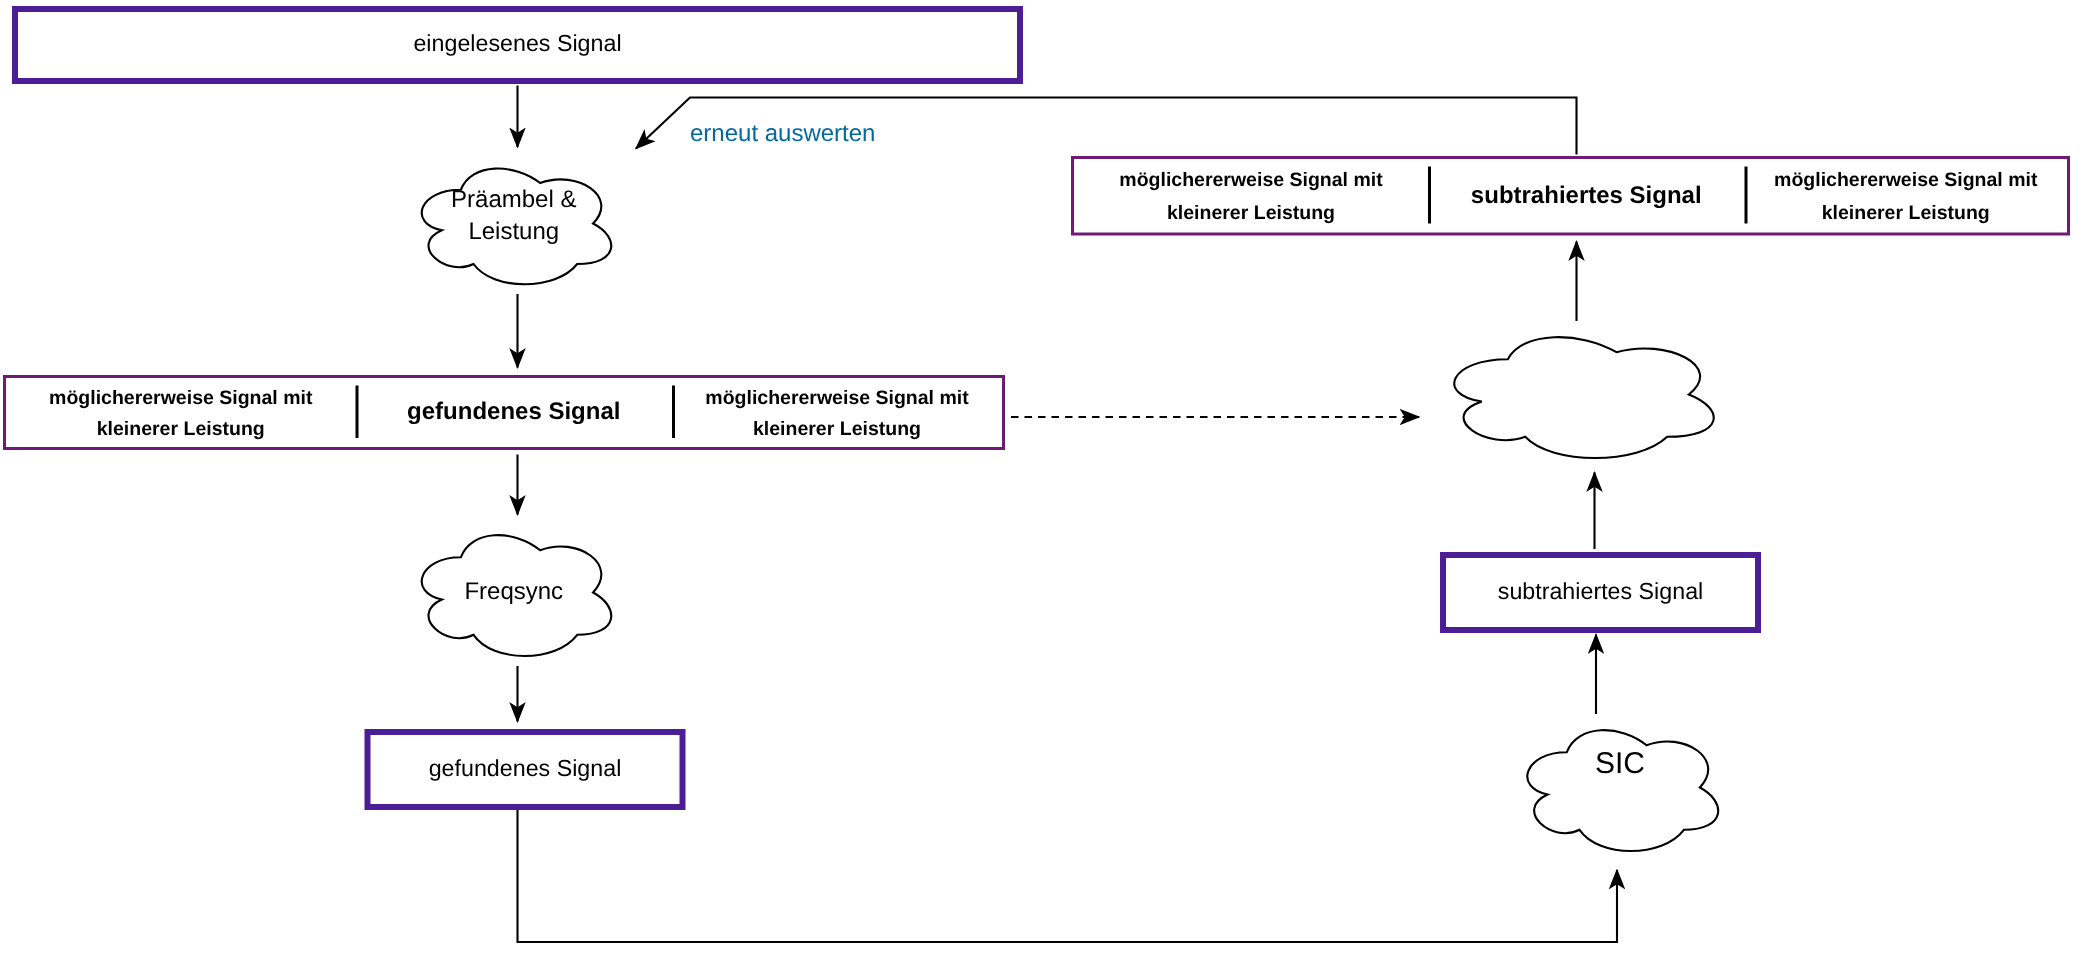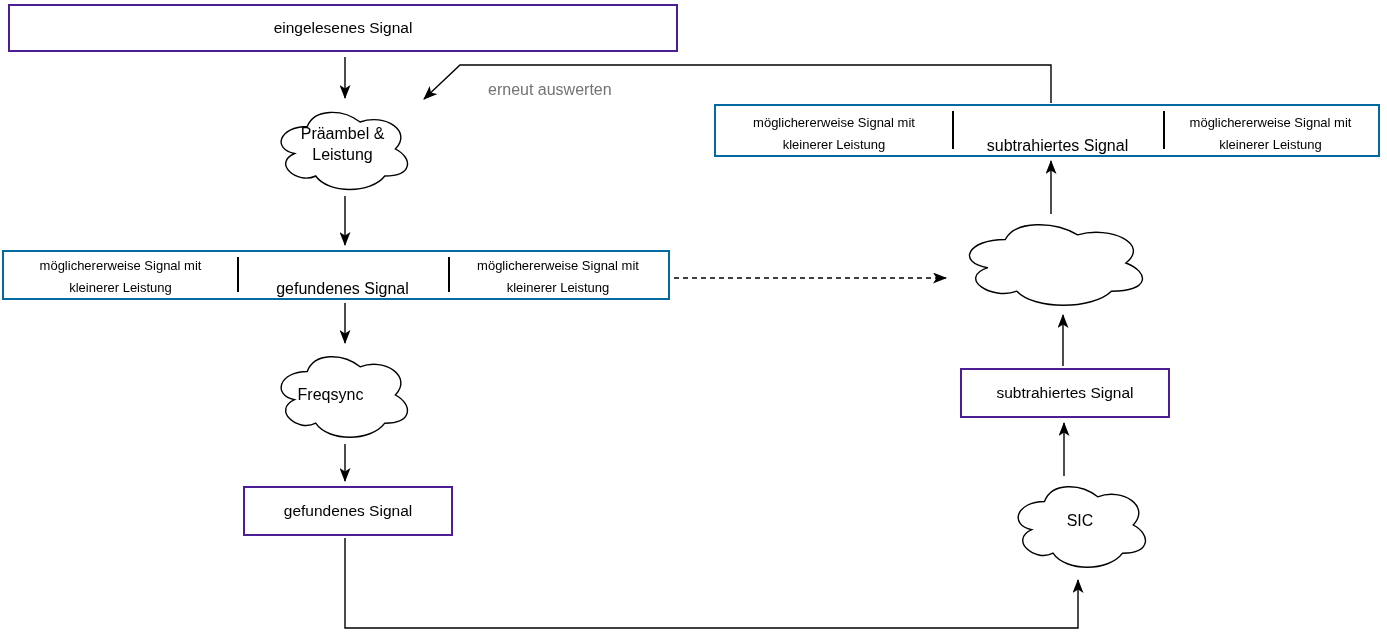--- a/index.html
+++ b/index.html
@@ -3,40 +3,40 @@
 <meta charset="utf-8">
 <style>
   html,body{margin:0;padding:0;background:#ffffff;}
   #canvas{
     position:relative;width:1387px;height:640px;background:#ffffff;
     font-family:"Liberation Sans","DejaVu Sans",sans-serif;color:#000;
     overflow:hidden;
   }
   #lines{position:absolute;left:0;top:0;width:1387px;height:640px;}
   .box{
-    position:absolute;background:#ffffff;border:2px solid #4c1d95;
+    position:absolute;background:#ffffff;border:4px solid #4c1d95;
     display:flex;align-items:center;justify-content:center;
     font-size:15.5px;text-align:center;box-sizing:content-box;
   }
   .bar{
-    position:absolute;background:#ffffff;border:2px solid #0369a1;
-    display:flex;align-items:flex-end;box-sizing:content-box;
+    position:absolute;background:#ffffff;border:2px solid #701a75;
+    display:flex;align-items:center;box-sizing:content-box;font-weight:bold;
   }
   .bar .cell{
     display:flex;align-items:center;justify-content:center;
     text-align:center;
   }
   .bar .cell.small{font-size:13px;line-height:1.65;}
   .bar .cell.big{font-size:16px;}
   .vdiv{position:absolute;top:5px;bottom:6px;width:1.5px;background:#000;}
   .cloud-label{
     position:absolute;text-align:center;font-size:16px;line-height:1.3;
   }
   .reevaluate{
-    position:absolute;font-size:16px;color:#737373;white-space:nowrap;margin-left:28px;
+    position:absolute;font-size:16px;color:#0369a1;white-space:nowrap;
   }
 </style>
 </head>
 <body>
 
 <div id="canvas">
 
   <svg id="lines" viewBox="0 0 1387 640" xmlns="http://www.w3.org/2000/svg">
     <defs>
       <marker id="arrow" viewBox="0 0 14 11" refX="13" refY="5.5" markerWidth="14" markerHeight="11" orient="auto" markerUnits="userSpaceOnUse">
@@ -85,21 +85,21 @@
     <div class="cell small" style="width:220px;">
       <div>
         <div>möglichererweise Signal mit</div>
         <div>kleinerer Leistung</div>
       </div>
     </div>
     <div class="vdiv" style="left:233px;"></div>
     <div class="vdiv" style="left:444px;"></div>
   </div>
 
-  <div class="cloud-label" style="left:260px;top:385px;width:141px;">Freqsync</div>
+  <div class="cloud-label" style="left:272px;top:385px;width:141px;">Freqsync</div>
 
   <div class="box" style="left:243px;top:486px;width:206px;height:46px;">
     <span>gefundenes Signal</span>
   </div>
 
   <div class="bar" style="left:714px;top:104px;width:662px;height:49px;">
     <div class="cell small" style="width:236px;">
       <div>
         <div>möglichererweise Signal mit</div>
         <div>kleinerer Leistung</div>
@@ -116,15 +116,15 @@
     </div>
     <div class="vdiv" style="left:236px;"></div>
     <div class="vdiv" style="left:447px;"></div>
   </div>
 
 
   <div class="box" style="left:960px;top:368px;width:206px;height:46px;">
     <span>subtrahiertes Signal</span>
   </div>
 
-  <div class="cloud-label" style="left:1009px;top:511px;width:142px;font-size:16px;">SIC</div>
+  <div class="cloud-label" style="left:1009px;top:496px;width:142px;font-size:20px;">SIC</div>
 
 </div>
 
 </body></html>

